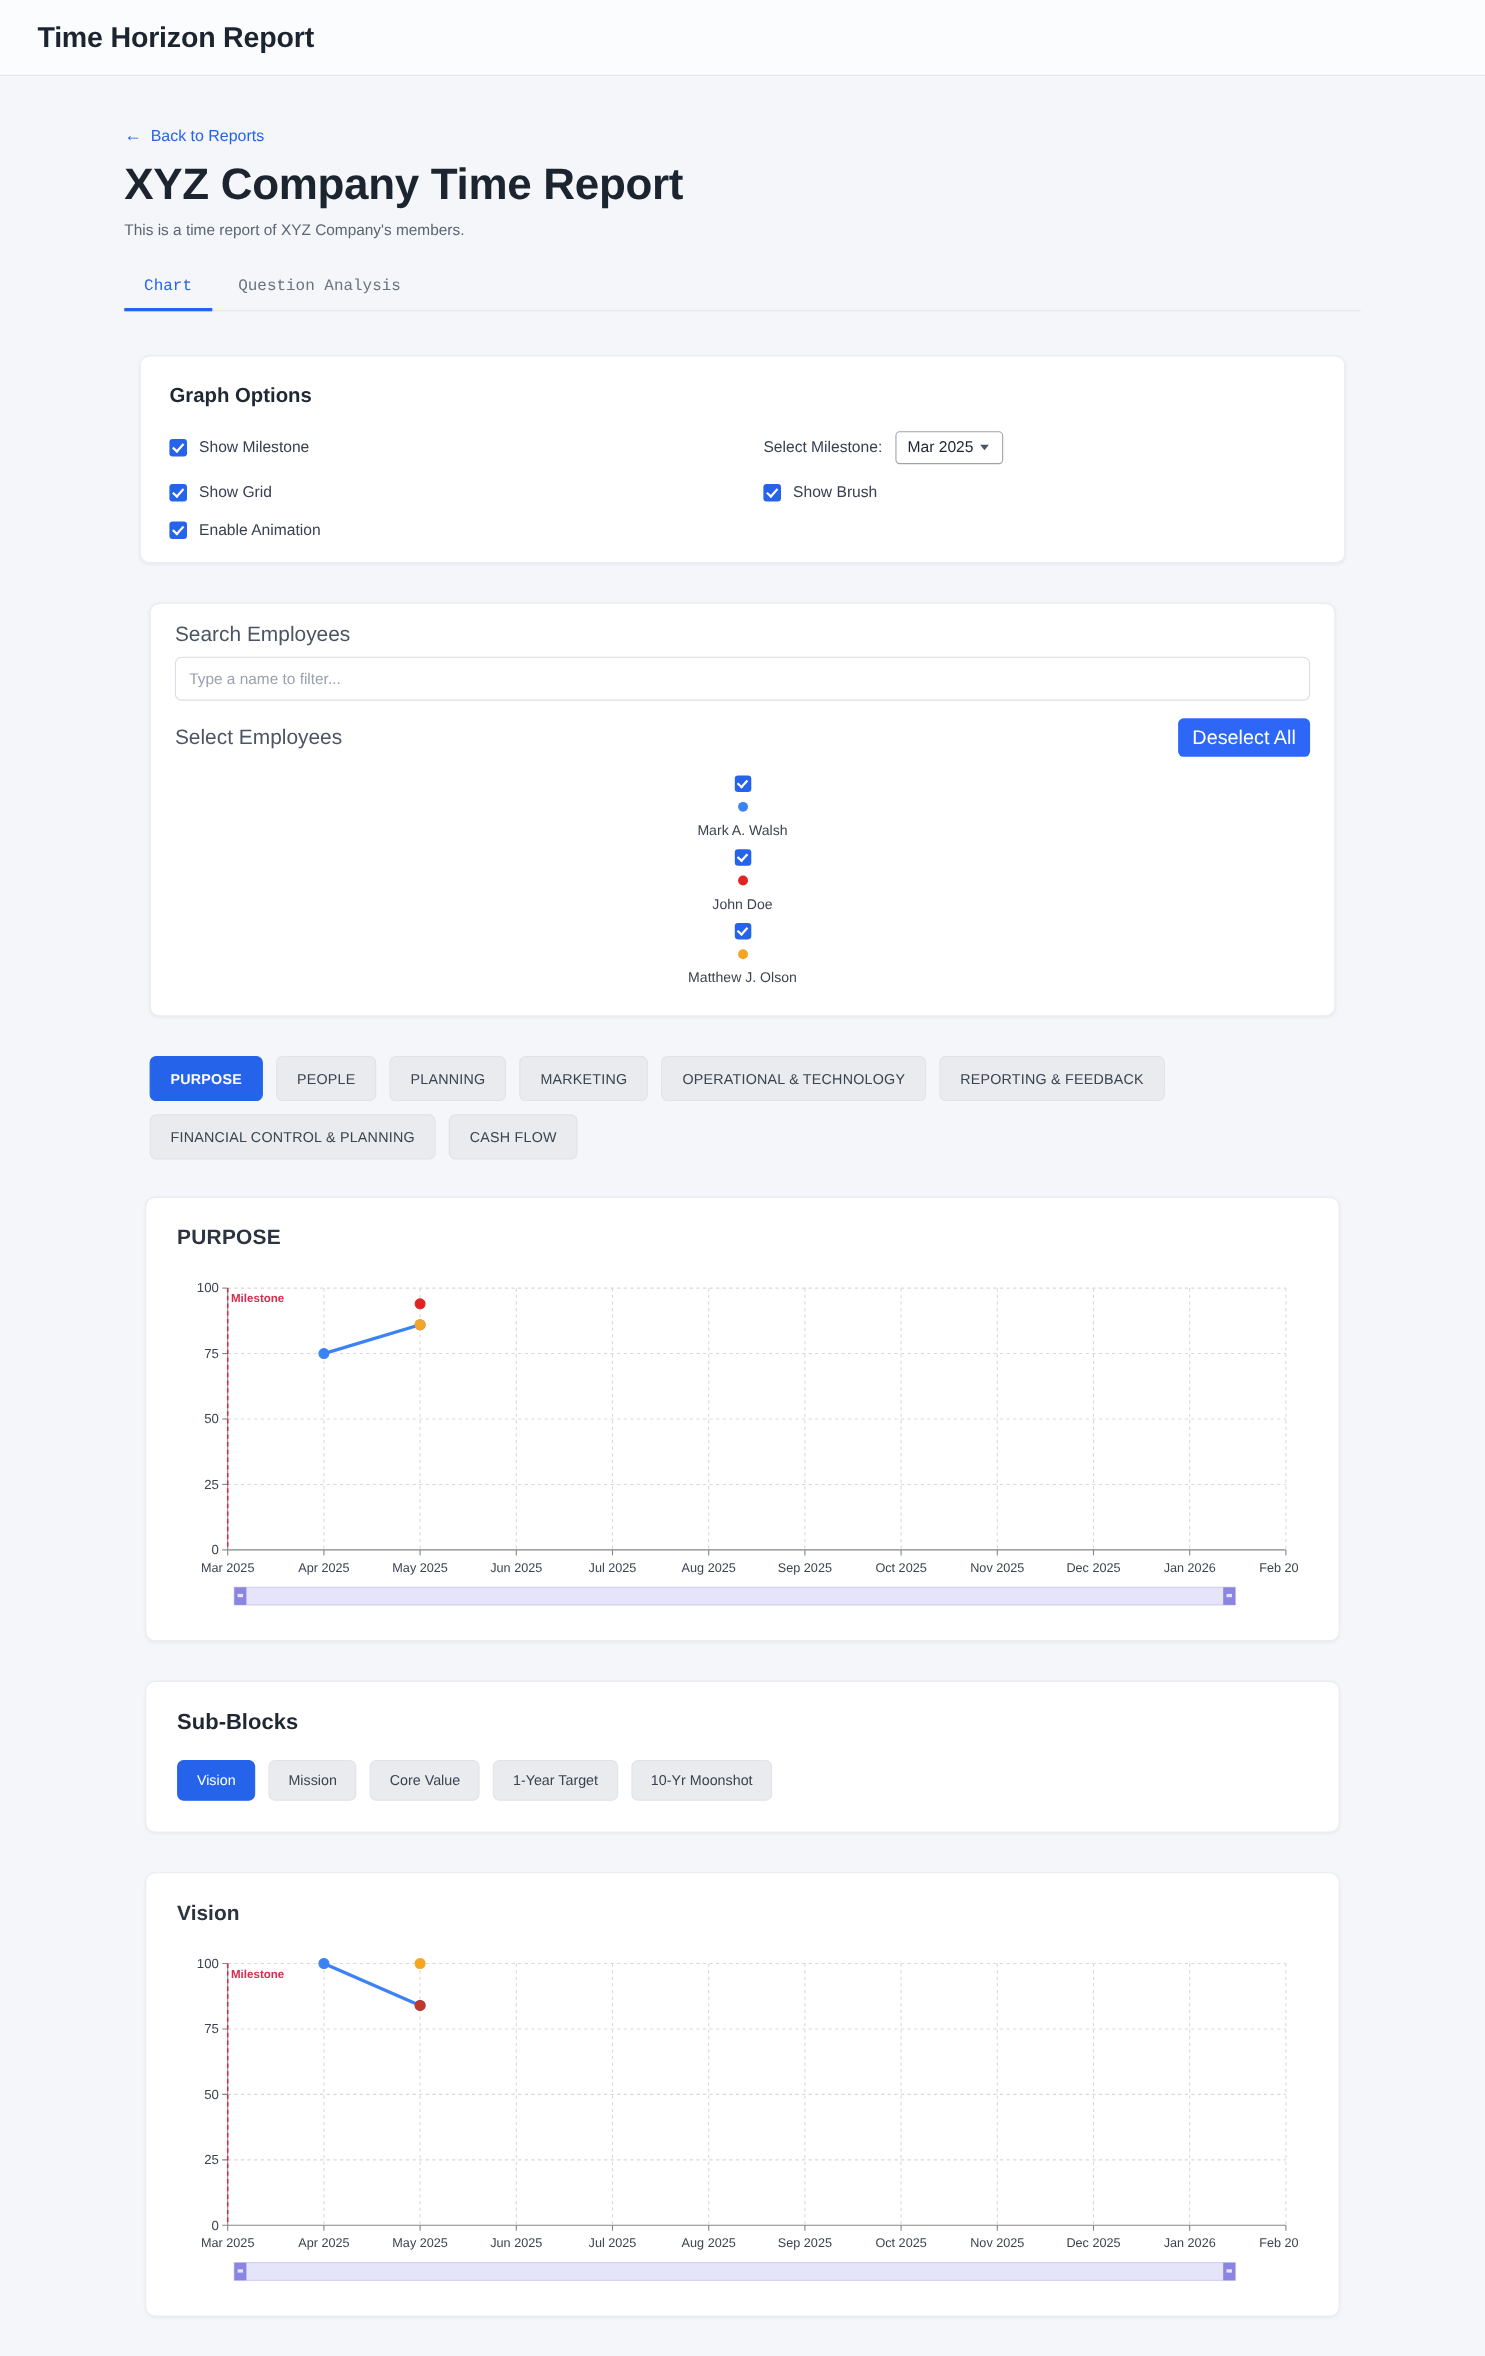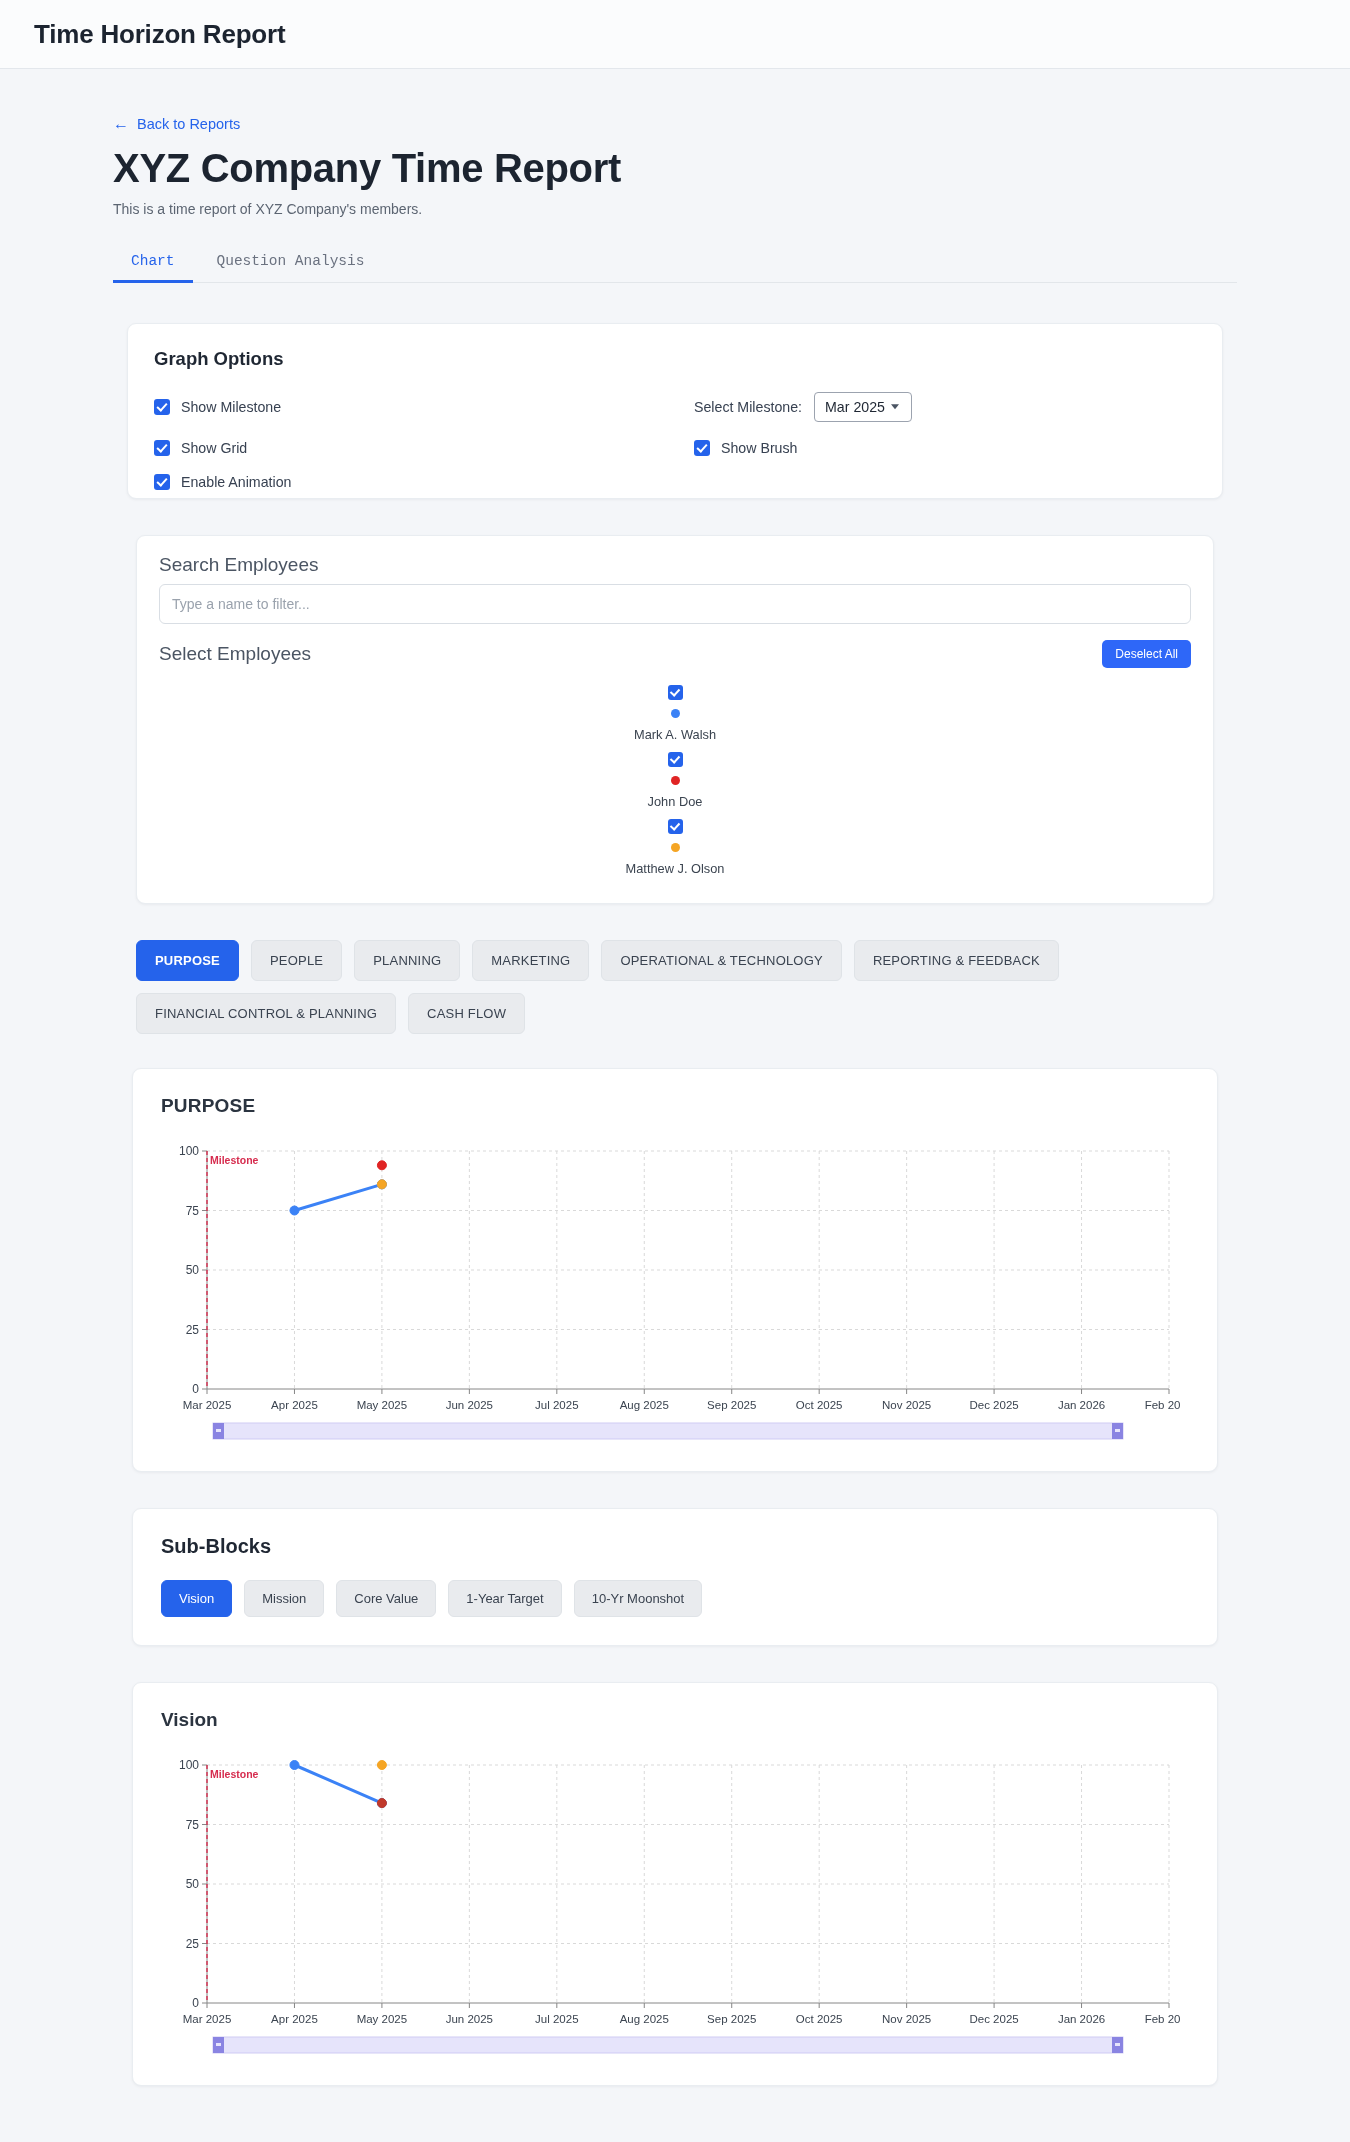--- a/index.html
+++ b/index.html
@@ -83,21 +83,21 @@
     border-bottom-color: #2563eb;
   }
 
   
   .card {
     background: #ffffff;
     border: 1px solid #e9edf1;
     border-radius: 9px;
     box-shadow: 0 1px 3px rgba(16,24,40,0.05);
   }
-  .card-pad { padding: 24px 26px 8px 26px; }
+  .card-pad { padding: 24px 26px 21px 26px; }
 
   .card-heading {
     font-size: 18.5px;
     font-weight: bold;
     color: #1f2733;
     margin: 0 0 22px 0;
   }
 
   
   .options-card { margin: 0 auto 36px auto; width: 1096px; }
@@ -185,21 +185,21 @@
     display: flex;
     align-items: center;
     justify-content: space-between;
     margin: 16px 0 12px 0;
   }
   .btn-primary {
     background: #2e67f8;
     color: #fff;
     border: none;
     border-radius: 5px;
-    font-size: 12px;
+    font-size: 18px;
     font-family: "Liberation Sans", sans-serif;
     padding: 7px 13px;
     cursor: pointer;
   }
   .emp-row {
     display: flex;
     align-items: center;
     gap: 9px;
     font-size: 12.8px;
     color: #3b4450;

